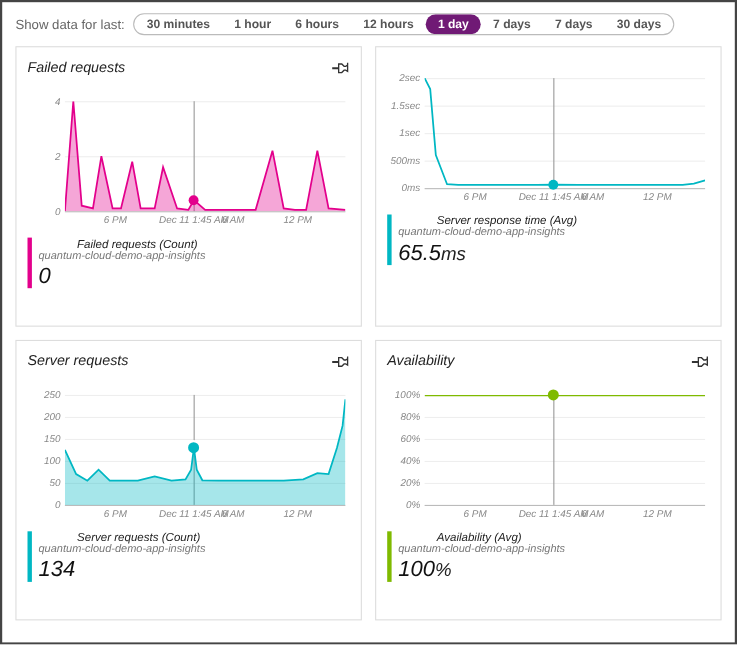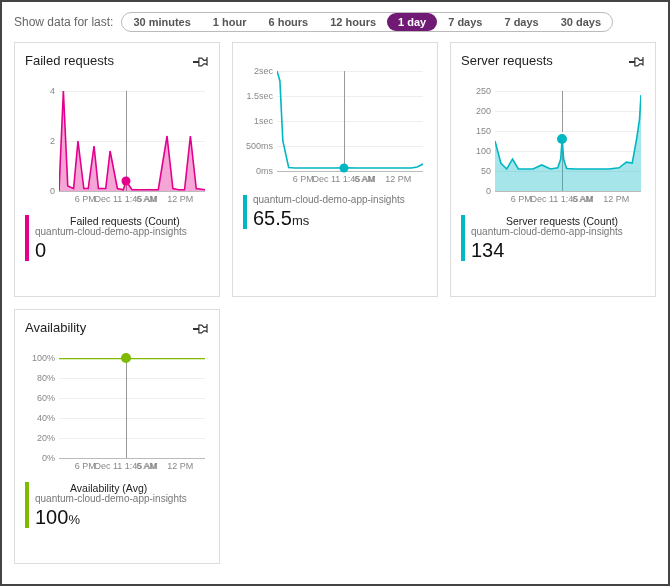--- a/index.html
+++ b/index.html
@@ -2,21 +2,21 @@
 <html><head>
 <meta charset="utf-8">
 <style>
   html,body{margin:0;padding:0;font-family:"Segoe UI",Arial,sans-serif;background:#fff;}
   .page{box-sizing:border-box;width:670px;height:586px;border:2px solid #444;padding:10px 12px 8px 12px;}
   .timerow{display:flex;align-items:center;gap:8px;font-size:12px;color:#555;}
   .timerow-label{color:#666;}
   .pillbar{display:flex;align-items:center;border:1px solid #bbb;border-radius:14px;overflow:hidden;font-weight:bold;}
   .pill{padding:3px 11px;font-size:11px;color:#555;cursor:pointer;}
   .pill.active{background:#701a75;color:#fff;border-radius:12px;}
-  .grid{display:grid;grid-template-columns:1fr 1fr 1fr;gap:12px;margin-top:10px;}
+  .grid{display:grid;grid-template-columns:1fr 1fr;gap:12px;margin-top:10px;font-style:italic;}
   .card{border:1px solid #ddd;padding:10px 10px 6px 10px;position:relative;box-sizing:border-box;height:255px;}
   .card-head{display:flex;justify-content:space-between;align-items:flex-start;}
   .card-title{font-size:13px;font-weight:400;color:#222;}
   .pin{cursor:pointer;color:#333;}
   .pin svg{width:16px;height:16px;}
   .chart-wrap{position:relative;height:122px;margin-top:18px;padding-left:34px;padding-right:4px;}
   .yaxis{position:absolute;left:0;top:0;height:100px;width:32px;}
   .ytick{position:absolute;right:2px;font-size:9px;color:#888;transform:translateY(-50%);}
   .plot{position:relative;height:100px;border-bottom:1px solid #bbb;border-left:0;} 
   .gridline{position:absolute;left:0;right:0;border-top:1px solid #eee;}
@@ -24,21 +24,21 @@
   .cursor-dot{position:absolute;width:9px;height:9px;border-radius:50%;transform:translate(-50%,-50%);} 
   .xaxis{position:relative;height:20px;}
   .xtick{position:absolute;top:2px;font-size:9px;color:#888;transform:translateX(-50%);white-space:nowrap;}
   .xtick.center{font-size:9px;}
   .metric{display:flex;align-items:stretch;margin-top:2px;}
   .metric-bar{width:4px;background:#e3008c;margin-right:6px;}
   .metric-body{display:flex;flex-direction:column;}
   .metric-name{font-size:10.5px;color:#222;padding-left:35px;}
   .metric-sub{font-size:10px;color:#777;margin-top:-1px;}
   .metric-value{font-size:20px;color:#111;line-height:1.1;margin-top:2px;}
-  .metric-unit{font-size:13px;color:#222;margin-top:30px;}
+  .metric-unit{font-size:17px;color:#222;margin-top:30px;}
   svg.chart-svg{position:absolute;left:0;top:0;width:100%;height:100%;}
   .srv .metric-bar{background:#00b7c3;}
   .resp .metric-bar{background:#00b7c3;}
   .avail .metric-bar{background:#7fba00;}
 </style>
 </head>
 <body>
 
 <div class="page">
 
@@ -123,20 +123,21 @@
         <div class="xaxis">
           <span class="xtick" style="left:18%">6 PM</span>
           <span class="xtick center" style="left:46%">Dec 11 1:45 AM</span>
           <span class="xtick" style="left:60%">6 AM</span>
           <span class="xtick" style="left:83%">12 PM</span>
         </div>
       </div>
       <div class="metric resp">
         <div class="metric-bar"></div>
         <div class="metric-body">
+          <span class="metric-name">Server response time (Avg)</span>
           <span class="metric-sub">quantum-cloud-demo-app-insights</span>
           <span class="metric-value"><span>65.5</span><span class="metric-unit">ms</span></span>
         </div>
       </div>
     </div>
 
     <div class="card srv">
       <div class="card-head">
         <span class="card-title">Server requests</span>
         <span class="pin">

